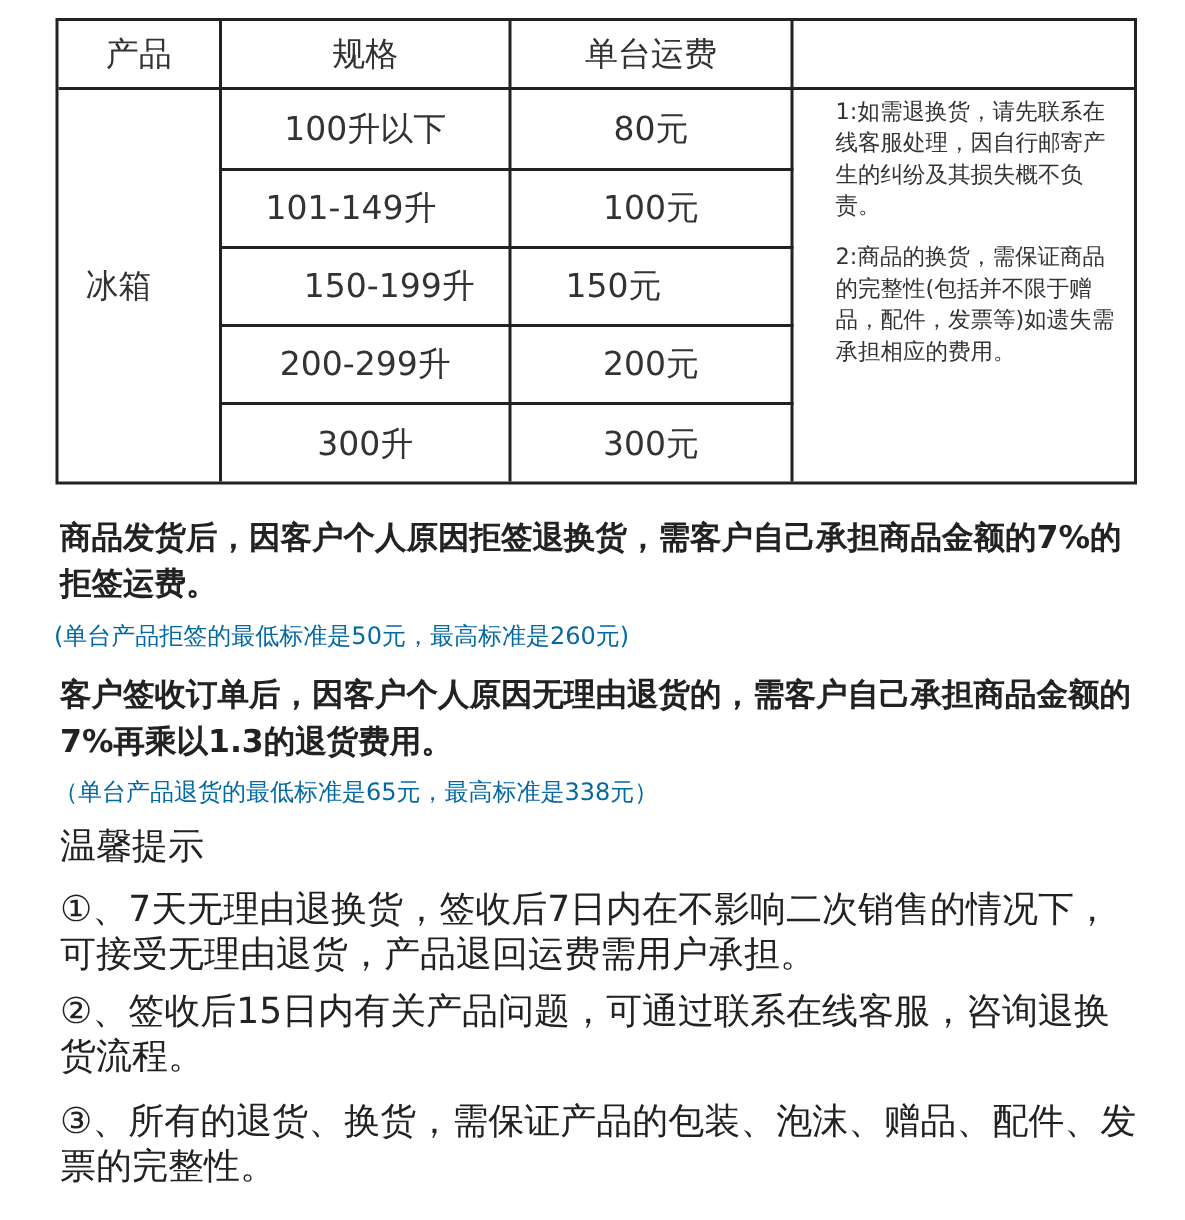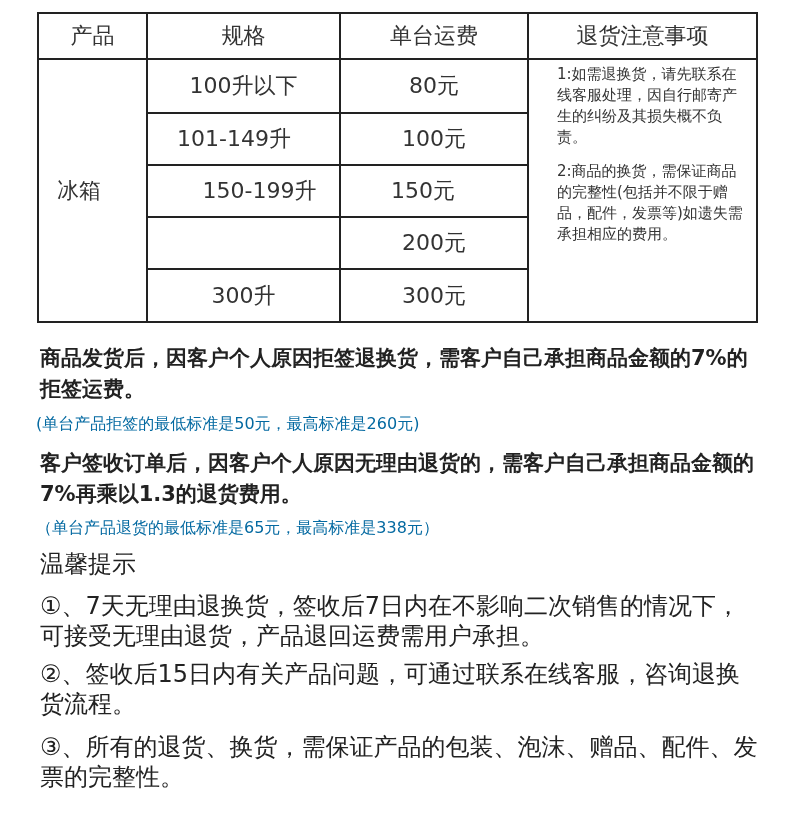--- a/index.html
+++ b/index.html
@@ -30,30 +30,30 @@
   <div class="vl" style="left:488px"></div>
   <div class="hl" style="left:0;right:0;top:44px"></div>
   <div class="hl" style="left:107px;width:383px;top:98px"></div>
   <div class="hl" style="left:107px;width:383px;top:150px"></div>
   <div class="hl" style="left:107px;width:383px;top:202px"></div>
   <div class="hl" style="left:107px;width:383px;top:254px"></div>
 
   <div class="cell hdr" style="left:0;width:107px;top:0;height:44px">产品</div>
   <div class="cell hdr" style="left:109px;width:191px;top:0;height:44px">规格</div>
   <div class="cell hdr" style="left:302px;width:186px;top:0;height:44px">单台运费</div>
-  <div class="cell hdr" style="left:490px;width:227px;top:0;height:44px">退货注意事项</div>
 
   <div class="cell" style="left:0;width:107px;top:46px;height:261px;justify-content:flex-start;padding-left:18px;box-sizing:border-box">冰箱</div>
 
   <div class="cell" style="left:109px;width:191px;top:46px;height:52px">100升以下</div>
   <div class="cell" style="left:302px;width:186px;top:46px;height:52px">80元</div>
   <div class="cell" style="left:109px;width:172px;top:100px;height:50px">101-149升</div>
   <div class="cell" style="left:302px;width:186px;top:100px;height:50px">100元</div>
   <div class="cell" style="left:125px;width:191px;top:152px;height:50px">150-199升</div>
-  <div class="cell" style="left:302px;width:164px;top:152px;height:50px">150元</div>
+  <div class="cell" style="left:288px;width:164px;top:152px;height:50px">150元</div>
+  <div class="cell" style="left:109px;width:191px;top:204px;height:50px">200-299升</div>
   <div class="cell" style="left:302px;width:186px;top:204px;height:50px">200元</div>
   <div class="cell" style="left:109px;width:191px;top:256px;height:51px">300升</div>
   <div class="cell" style="left:302px;width:186px;top:256px;height:51px">300元</div>
 
   <div class="notes">
     <p>1:如需退换货，请先联系在线客服处理，因自行邮寄产生的纠纷及其损失概不负责。</p>
     <p>2:商品的换货，需保证商品的完整性(包括并不限于赠品，配件，发票等)如遗失需承担相应的费用。</p>
   </div>
 </div>
 

